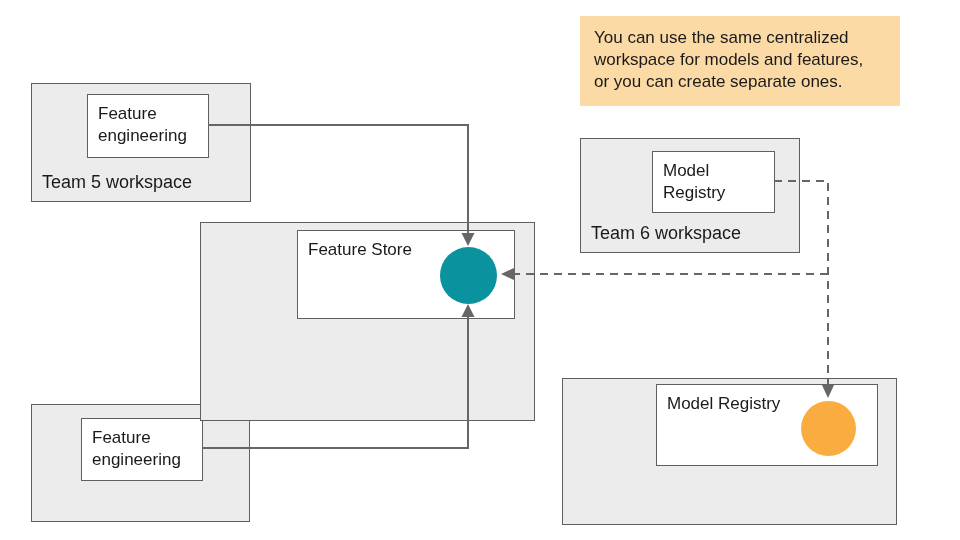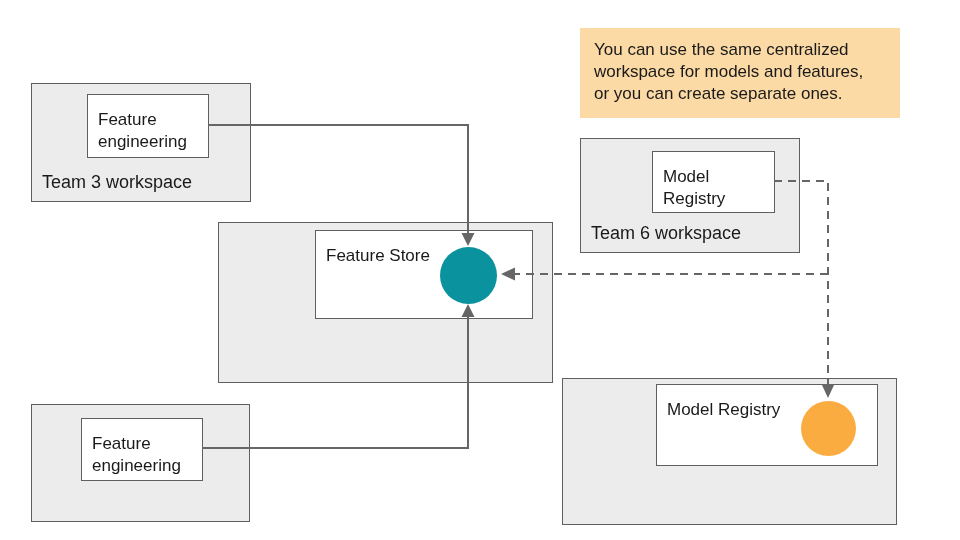--- a/index.html
+++ b/index.html
@@ -12,63 +12,63 @@
     position:absolute; background:var(--workspace-bg, #ececec);
     border:1px solid var(--workspace-border, #5f5f5f); box-sizing:border-box;
   }
   .ws-label {
     position:absolute; left:10px; bottom:8px; font-size:18px; line-height:21px;
     white-space:pre-line;
   }
   .component {
     position:absolute; background:#ffffff;
     border:1px solid var(--workspace-border, #5f5f5f); box-sizing:border-box;
-    font-size:17px; line-height:22px; padding:14px 10px;
+    font-size:17px; line-height:22px; padding:8px 10px;
   }
   .note {
     position:absolute; box-sizing:border-box; font-size:17px; line-height:22px;
     padding:11px 14px; white-space:pre-line;
   }
   .circle { position:absolute; border-radius:50%; z-index:3; }
   svg.connectors { position:absolute; left:0; top:0; z-index:2; }
   svg .solid  { fill:none; stroke:var(--connector, #666666); stroke-width:2; }
   svg .dashed { fill:none; stroke:var(--connector, #666666); stroke-width:2; stroke-dasharray:8 6; }
   svg .head   { fill:var(--connector, #666666); stroke:none; }
 </style>
 </head>
 <body>
 
 <div class="canvas">
 
-  <div class="note" style="left:580px; top:28px; width:320px; height:90px; background:var(--note-orange-bg);">You can use the same centralized
+  <div class="note" style="left:580px; top:16px; width:320px; height:90px; background:var(--note-orange-bg);">You can use the same centralized
 workspace for models and features,
 or you can create separate ones.</div>
 
 
   <div class="ws" style="left:31px; top:83px; width:220px; height:119px;">
     <div class="component" style="left:55px; top:10px; width:122px; height:64px;">
       <span>Feature engineering</span>
     </div>
-    <div class="ws-label">Team 3 workspace</div>
+    <div class="ws-label">Team 5 workspace</div>
   </div>
 
   <div class="ws" style="left:31px; top:404px; width:219px; height:118px;">
     <div class="component" style="left:49px; top:13px; width:122px; height:63px;">
       <span>Feature engineering</span>
     </div>
   </div>
 
   <div class="ws" style="left:580px; top:138px; width:220px; height:115px;">
     <div class="component" style="left:71px; top:12px; width:123px; height:62px;">
       <span>Model Registry</span>
     </div>
     <div class="ws-label">Team 6 workspace</div>
   </div>
 
-  <div class="ws" style="left:200px; top:222px; width:335px; height:161px;margin-left:18px;">
+  <div class="ws" style="left:200px; top:222px; width:335px; height:199px;">
     <div class="component" style="left:96px; top:7px; width:218px; height:89px;">
       <span>Feature Store</span>
     </div>
   </div>
 
   <div class="ws" style="left:562px; top:378px; width:335px; height:147px;">
     <div class="component" style="left:93px; top:5px; width:222px; height:82px;">
       <span>Model Registry</span>
     </div>
   </div>

